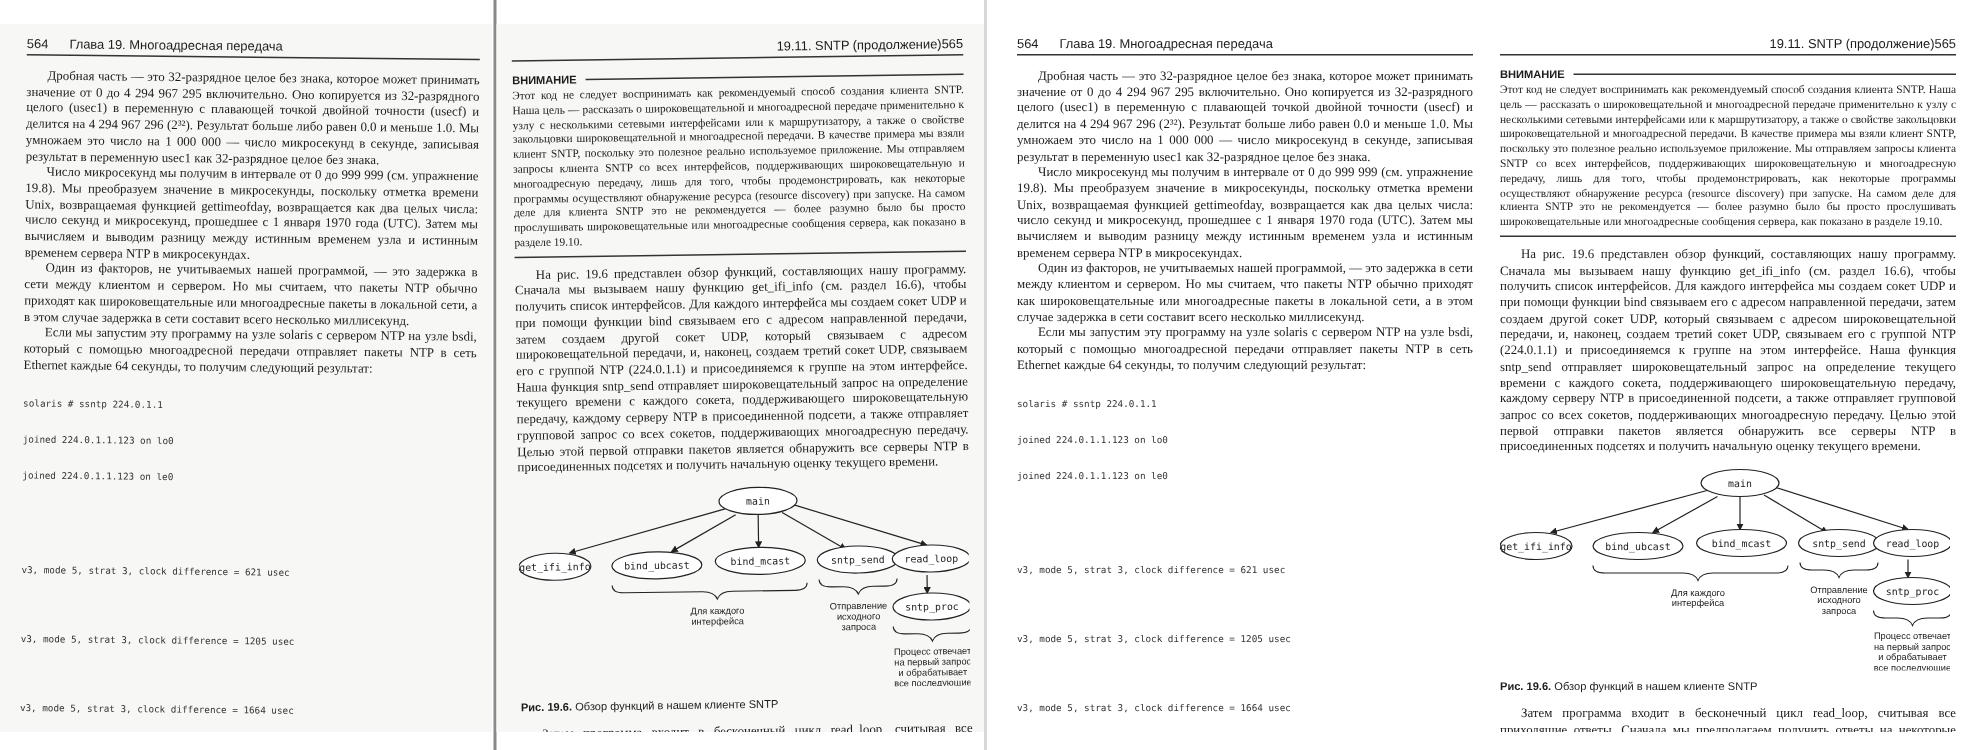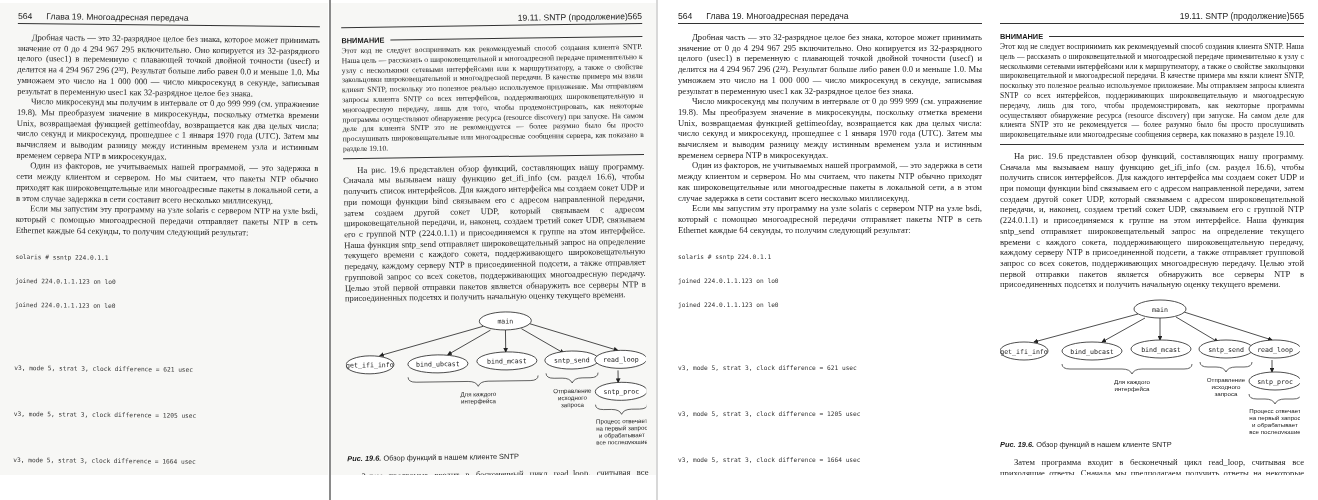--- a/index.html
+++ b/index.html
@@ -1,19 +1,19 @@
 <!DOCTYPE html>
 <html><head>
 <meta charset="utf-8">
 <style>
   * { box-sizing: border-box; margin: 0; padding: 0; }
   html, body { width: 1318px; height: 500px; overflow: hidden; background: #ffffff; }
   body { position: relative; font-family: "Liberation Serif", "DejaVu Serif", serif; color: #1c1c1c; }
 
-  .page { position: absolute; top: 3px; height: 472px; overflow: hidden; background: #ffffff; }
+  .page { position: absolute; top: 16px; height: 472px; overflow: hidden; background: #ffffff; }
   .p1 { left: 0;    width: 328px; padding: 8px 8px 0 18px; background: #f7f7f5; }
   .p2 { left: 331px; width: 325px; padding: 8px 14px 0 10px; background: #f7f7f5; }
   .p3 { left: 658px; width: 332px; padding: 8px 8px 0 20px; }
   .p4 { left: 990px; width: 328px; padding: 8px 14px 0 10px; }
 
   .gutter-left { position: absolute; left: 329px; top: 0; width: 2px; height: 500px; background: #8a8a8a; }
   .spread-divider { position: absolute; left: 656px; top: 0; width: 2px; height: 500px; background: #d8d8d8; }
 
   .p1 .inner { transform: rotate(0.6deg); transform-origin: 0 0; }
   .p2 .inner { transform: rotate(-0.8deg); transform-origin: 100% 0; }
@@ -27,21 +27,21 @@
   .code { font-family: "DejaVu Sans Mono", "Liberation Mono", monospace; font-size: 6.2px; line-height: 8px; margin: 2px 0 0 0; white-space: pre; color: #333; }
   .code-out { font-family: "DejaVu Sans Mono", "Liberation Mono", monospace; font-size: 6.2px; line-height: 15.3px; white-space: pre; color: #333; margin-top: 4px; }
 
   .note-head { display: flex; align-items: center; font-family: "Liberation Sans", "DejaVu Sans", sans-serif; font-weight: bold; font-size: 7.4px; margin-top: 4px; }
   .note-head .rule { flex: 1; height: 1px; background: #333; margin-left: 6px; }
   .note-body { font-size: 7.6px; line-height: 9.8px; text-align: justify; margin-top: 1px; padding-bottom: 4px; border-bottom: 1px solid #333; }
 
   .figure { position: relative; height: 138px; margin-top: 6px; }
   .figure svg { position: absolute; left: 0; top: 0; }
   .fig-caption { font-family: "Liberation Sans", "DejaVu Sans", sans-serif; font-size: 7.4px; margin: 6px 0 8px 0; }
-  .fig-caption b { font-weight: bold; font-style: italic; }
+  .fig-caption b { font-weight: bold; }
 
   .node-label { font-family: "DejaVu Sans Mono", "Liberation Mono", monospace; font-size: 6.6px; fill: #222; }
   .brace-label { font-family: "Liberation Sans", "DejaVu Sans", sans-serif; font-size: 6.2px; fill: #222; }
 </style>
 </head>
 <body>
 
 <div class="gutter-left"></div>
 <div class="spread-divider"></div>
 

